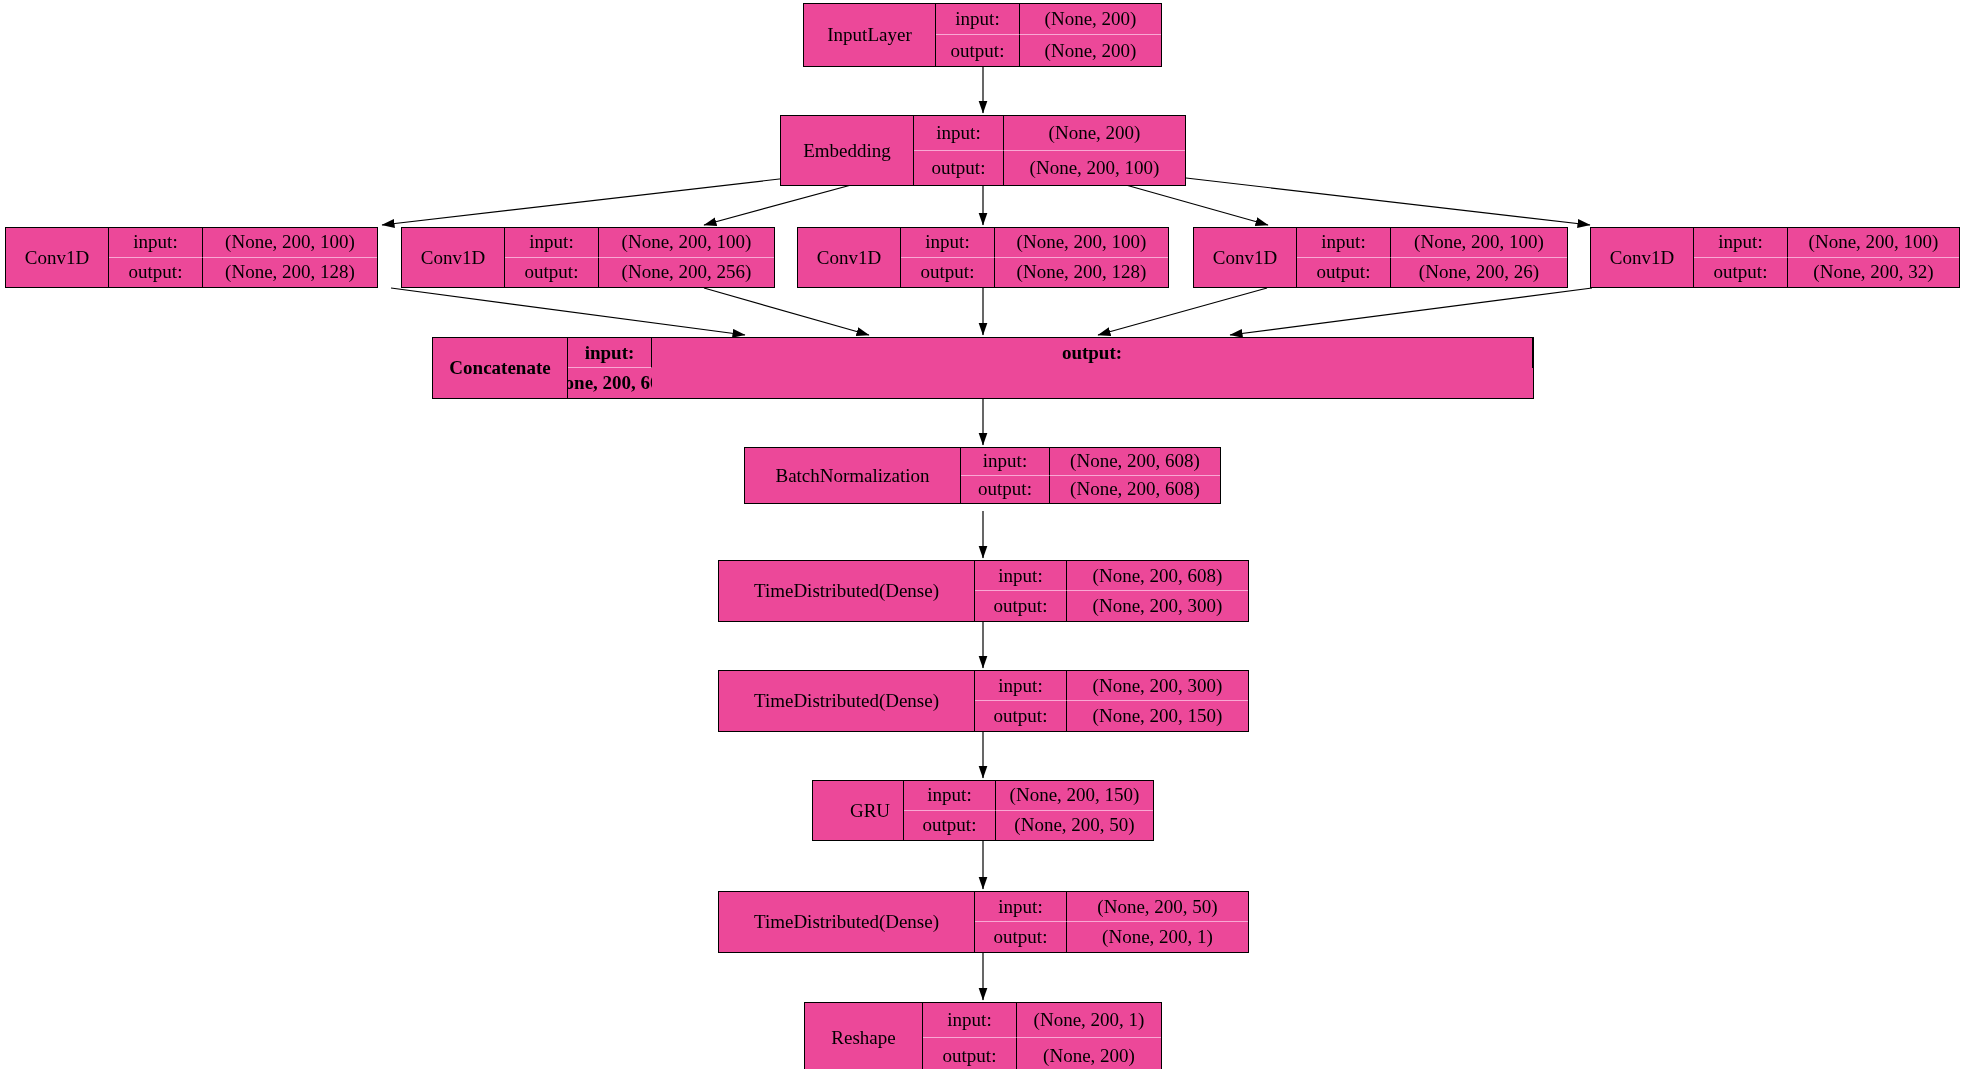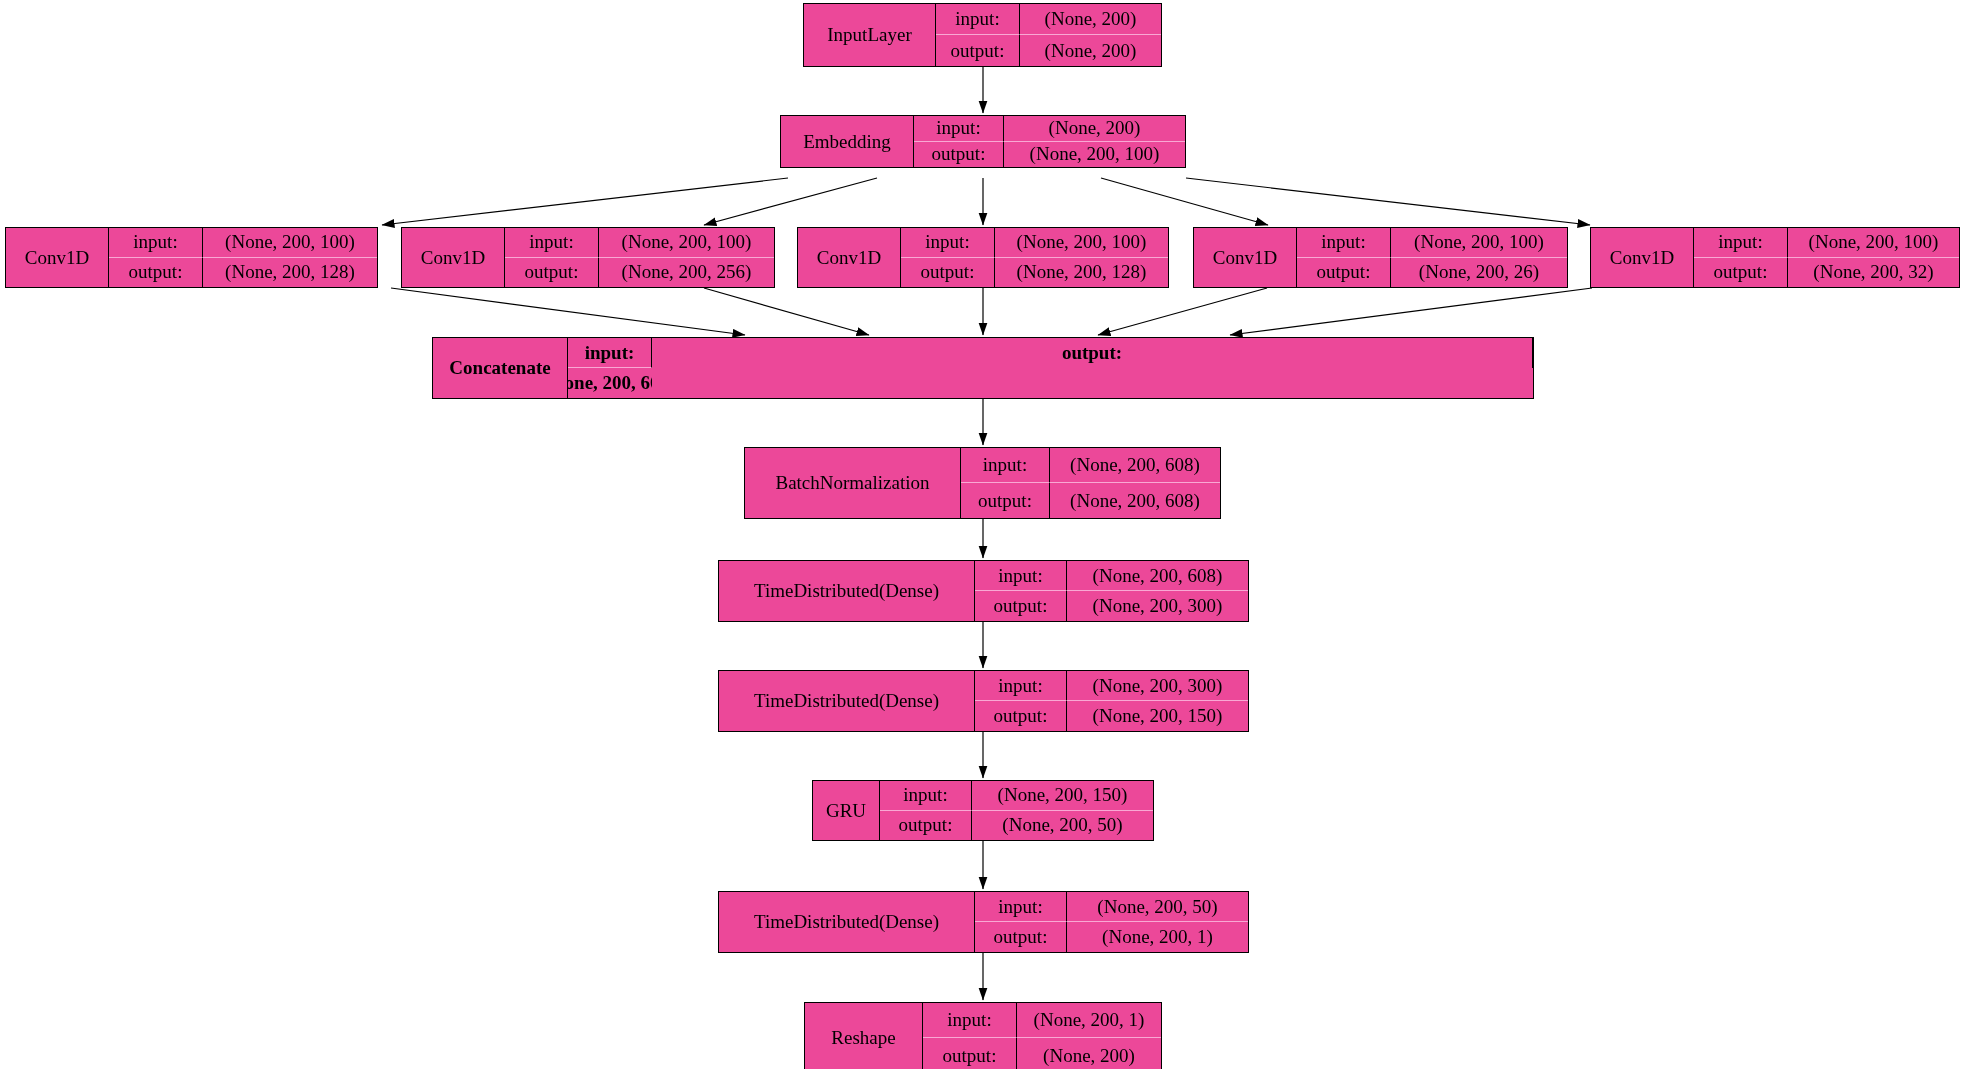--- a/index.html
+++ b/index.html
@@ -88,21 +88,21 @@
   </svg>
 
   <div class="node" style="left:803px; top:3px; width:359px; height:64px; grid-template-columns:132px 84px 1fr;">
     <div class="cell name">InputLayer</div>
     <div class="cell lbl row1">input:</div>
     <div class="cell row1">(None, 200)</div>
     <div class="cell lbl">output:</div>
     <div class="cell">(None, 200)</div>
   </div>
 
-  <div class="node" style="left:780px; top:115px; width:406px; height:53px; grid-template-columns:133px 90px 1fr;">
+  <div class="node" style="left:780px; top:115px; width:406px; height:71px; grid-template-columns:133px 90px 1fr;">
     <div class="cell name">Embedding</div>
     <div class="cell lbl row1">input:</div>
     <div class="cell row1">(None, 200)</div>
     <div class="cell lbl">output:</div>
     <div class="cell">(None, 200, 100)</div>
   </div>
 
   <div class="node" style="left:5px; top:227px; width:373px; height:61px; grid-template-columns:103px 94px 1fr;">
     <div class="cell name">Conv1D</div>
     <div class="cell lbl row1">input:</div>
@@ -143,21 +143,21 @@
     <div class="cell">(None, 200, 32)</div>
   </div>
 
   <div class="node" style="left:432px; top:337px; width:1102px; height:62px; grid-template-columns:135px 84px 1fr;font-weight:bold;">
     <div class="cell name">Concatenate</div>
     <div class="cell lbl row1">input:</div>
     <div class="cell lbl">output:</div>
     <div class="cell">(None, 200, 608)</div>
   </div>
 
-  <div class="node" style="left:744px; top:447px; width:477px; height:72px; grid-template-columns:216px 89px 1fr;">
+  <div class="node" style="left:744px; top:447px; width:477px; height:57px; grid-template-columns:216px 89px 1fr;">
     <div class="cell name">BatchNormalization</div>
     <div class="cell lbl row1">input:</div>
     <div class="cell row1">(None, 200, 608)</div>
     <div class="cell lbl">output:</div>
     <div class="cell">(None, 200, 608)</div>
   </div>
 
   <div class="node" style="left:718px; top:560px; width:531px; height:62px; grid-template-columns:256px 92px 1fr;">
     <div class="cell name">TimeDistributed(Dense)</div>
     <div class="cell lbl row1">input:</div>
@@ -167,21 +167,21 @@
   </div>
 
   <div class="node" style="left:718px; top:670px; width:531px; height:62px; grid-template-columns:256px 92px 1fr;">
     <div class="cell name">TimeDistributed(Dense)</div>
     <div class="cell lbl row1">input:</div>
     <div class="cell row1">(None, 200, 300)</div>
     <div class="cell lbl">output:</div>
     <div class="cell">(None, 200, 150)</div>
   </div>
 
-  <div class="node" style="left:812px; top:780px; width:342px; height:61px; grid-template-columns:67px 92px 1fr;">
+  <div class="node" style="left:812px; top:780px; width:342px; height:61px; grid-template-columns:67px 92px 1fr;padding-left:24px;">
     <div class="cell name">GRU</div>
     <div class="cell lbl row1">input:</div>
     <div class="cell row1">(None, 200, 150)</div>
     <div class="cell lbl">output:</div>
     <div class="cell">(None, 200, 50)</div>
   </div>
 
   <div class="node" style="left:718px; top:891px; width:531px; height:62px; grid-template-columns:256px 92px 1fr;">
     <div class="cell name">TimeDistributed(Dense)</div>
     <div class="cell lbl row1">input:</div>

